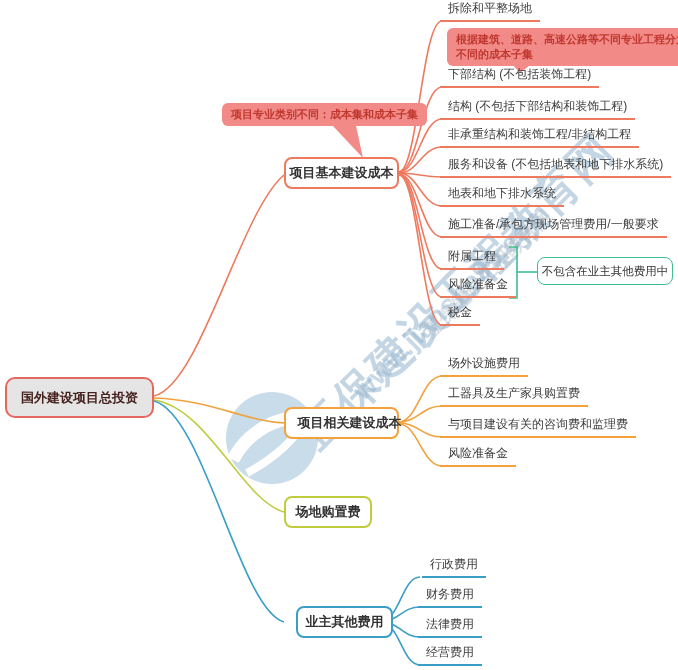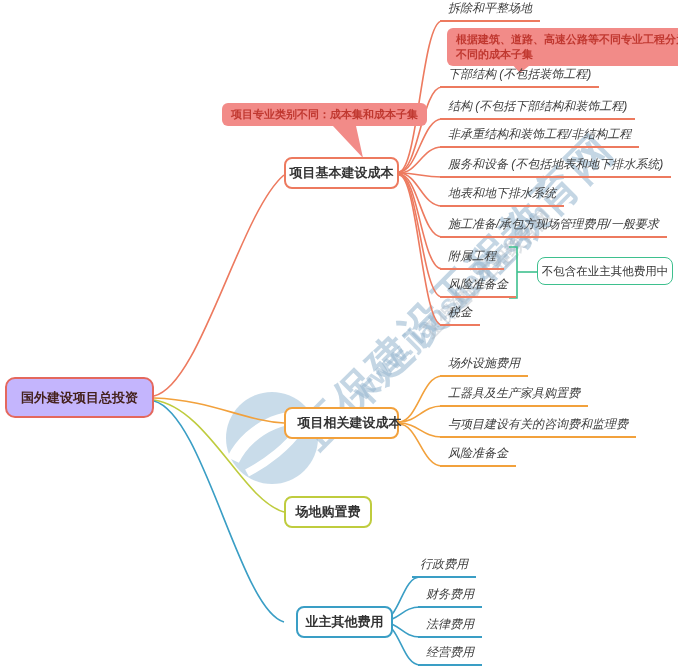--- a/index.html
+++ b/index.html
@@ -27,39 +27,39 @@
   }
   .wm-faint {
     position:absolute; left:388px; top:226px; width:270px;
     transform:rotate(-45deg); transform-origin:center;
     font-size:19px; font-weight:bold; color:rgba(160,172,184,0.35); white-space:nowrap;
   }
 
   
   .root {
     position:absolute; left:5px; top:377px; width:149px; height:41px;
-    background:#c4b5fd; border:2px solid #E4685D; border-radius:10px;
+    background:#e5e5e5; border:2px solid #E4685D; border-radius:10px;
     display:flex; align-items:center; justify-content:center;
     font-size:13px; font-weight:bold; color:#44211D; white-space:nowrap;
   }
   .topic {
     position:absolute; height:32px; background:#fff; border-radius:8px;
     display:flex; align-items:center; justify-content:center;
     font-size:13px; font-weight:bold; color:#333; white-space:nowrap;
     border:2px solid #999;
   }
   .t-basic   { left:284px; top:157px; width:115px; border-color:#ED7A5F; }
   .t-related { left:284px; top:407px; width:115px; border-color:#F2A13C;padding-left:16px; }
   .t-site    { left:284px; top:496px; width:88px;  border-color:#BFCC3E; }
   .t-owner   { left:296px; top:606px; width:97px;  border-color:#3A9EC5; }
 
   
   .item {
     position:absolute; font-size:12px; line-height:18px; padding:0 8px 3px;
-    color:#3D3D3D; white-space:nowrap; border-bottom:2px solid #000;font-style:italic;
+    color:#3D3D3D; white-space:nowrap; border-bottom:2px solid #000;
   }
   .c1 { border-bottom-color:#ED7A5F; }
   .c2 { border-bottom-color:#F2A13C; }
   .c4 { border-bottom-color:#3A9EC5; }
 
   
   .callout {
     position:absolute; background:#F28B88; color:#C03830;
     border-radius:6px; font-size:11px; font-weight:bold; line-height:15px;
     padding:4px 9px; white-space:nowrap;
@@ -156,21 +156,21 @@
     <div class="item c1" style="left:440px; top:215px">施工准备/承包方现场管理费用/一般要求</div>
     <div class="item c1" style="left:440px; top:247px">附属工程</div>
     <div class="item c1" style="left:440px; top:275px">风险准备金</div>
     <div class="item c1" style="left:440px; top:303px">税金</div>
 
     <div class="item c2" style="left:440px; top:354px">场外设施费用</div>
     <div class="item c2" style="left:440px; top:384px">工器具及生产家具购置费</div>
     <div class="item c2" style="left:440px; top:415px">与项目建设有关的咨询费和监理费</div>
     <div class="item c2" style="left:440px; top:444px">风险准备金</div>
 
-    <div class="item c4" style="left:412px; top:555px">行政费用</div>
+    <div class="item c4" style="left:422px; top:555px">行政费用</div>
     <div class="item c4" style="left:418px; top:585px">财务费用</div>
     <div class="item c4" style="left:418px; top:615px">法律费用</div>
     <div class="item c4" style="left:418px; top:643px">经营费用</div>
 
     <div class="callout callout-category">项目专业类别不同：成本集和成本子集</div>
     <div class="callout callout-subset">
       <div>根据建筑、道路、高速公路等不同专业工程分为</div>
       <div>不同的成本子集</div>
     </div>
 

